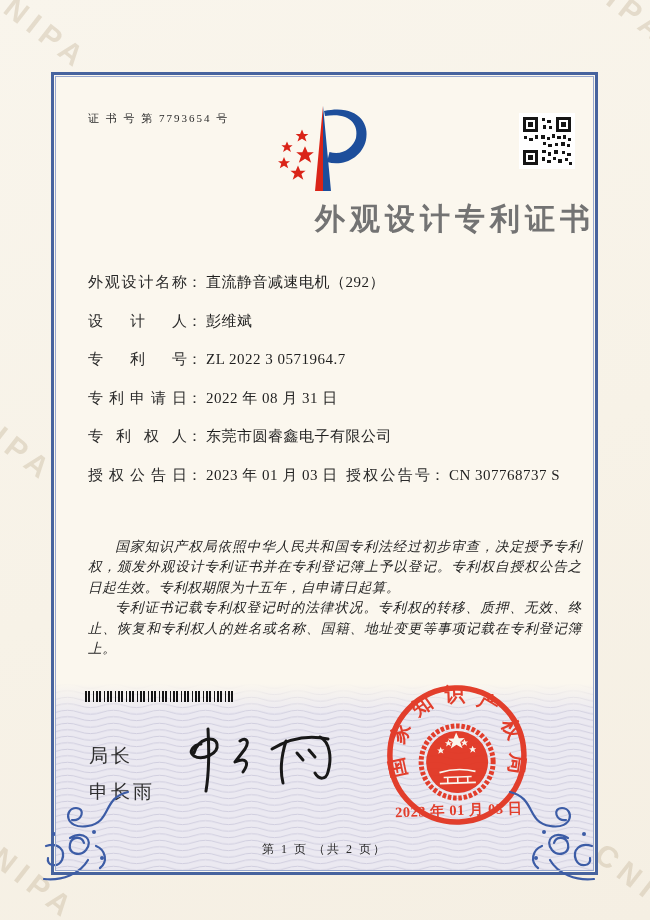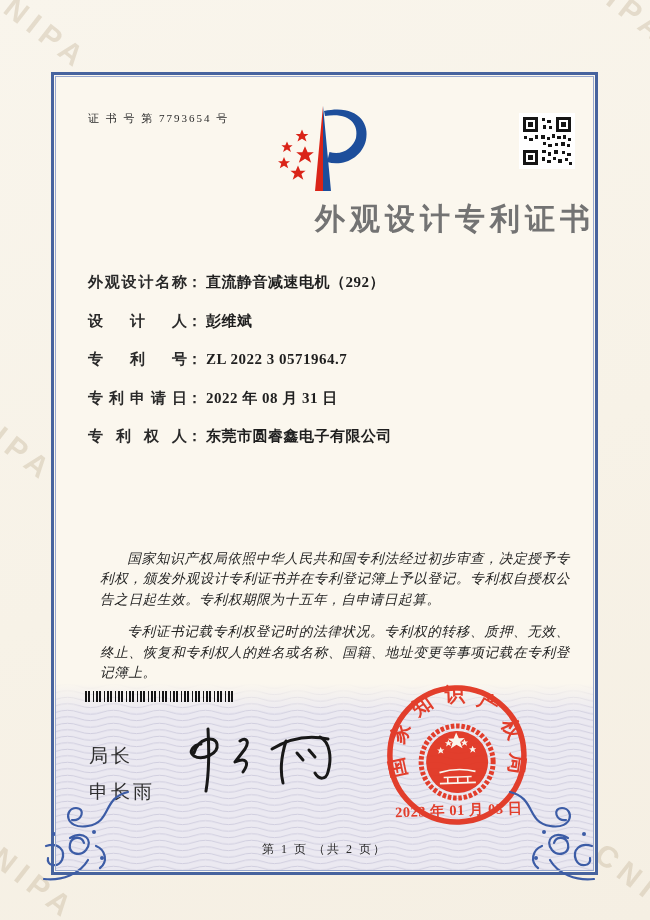--- a/index.html
+++ b/index.html
@@ -21,33 +21,33 @@
     border:3px solid #47639e;background:#fbf7ee;box-sizing:border-box;
   }
   .frame::after{content:"";position:absolute;inset:1px;border:1px solid #98a7cd;pointer-events:none;z-index:6;}
   .certno{position:absolute;left:34px;top:36px;font-size:11px;letter-spacing:2px;color:#2a2a2a;}
   .logo{position:absolute;left:220px;top:26px;width:100px;height:94px;}
   .title{
     position:absolute;left:0;top:124px;width:100%;text-align:right;
     font-size:30px;font-weight:bold;letter-spacing:5px;color:#737373;
   }
   .qr{position:absolute;left:465px;top:38px;width:56px;height:56px;background:#fff;padding:0;}
-  .fields{position:absolute;left:34px;top:198px;width:490px;font-weight:bold;}
+  .fields{position:absolute;left:34px;top:198px;width:490px;}
   .frow{position:relative;height:38.6px;font-size:15px;white-space:nowrap;}
   .flabel{display:inline-block;width:99px;text-align:justify;text-align-last:justify;color:#2a2a2a;}
   .fcolon{display:inline-block;color:#2a2a2a;}
   .fvalue{color:#1f1f1f;letter-spacing:0.5px;margin-left:4px;}
   .pair2{position:absolute;left:258px;top:0;}
   .pair2 .flabel{width:84px;}
   .bodytext{
     position:absolute;left:34px;top:462px;width:494px;
     font-size:13.6px;line-height:20.4px;font-style:italic;color:#242424;
     letter-spacing:0.6px;text-align:justify;
   }
-  .bodytext p{margin:12px;text-indent:2em;}
+  .bodytext p{margin:0;text-indent:2em;}
   
   .sigpanel{position:absolute;left:2px;right:2px;bottom:2px;top:608px;z-index:1;}
   .sigpanel svg{position:absolute;inset:0;width:100%;height:100%;}
   .sigfade{position:absolute;left:0;right:0;top:0;height:30px;
     background:linear-gradient(180deg,#fbf7ee 0%,rgba(251,247,238,0) 100%);}
   .barcode{
     position:absolute;left:31px;top:616px;width:150px;height:11px;z-index:2;
     background:repeating-linear-gradient(90deg,#151515 0 2px,transparent 2px 3px,#151515 3px 5px,transparent 5px 8px,#151515 8px 9px,transparent 9px 11px);
   }
   .dtitle,.dname{
@@ -147,20 +147,26 @@
       </div>
       <div class="frow">
         <span class="flabel">专利号</span><span class="fcolon">：</span><span class="fvalue">ZL 2022 3 0571964.7</span>
       </div>
       <div class="frow">
         <span class="flabel">专利申请日</span><span class="fcolon">：</span><span class="fvalue">2022 年 08 月 31 日</span>
       </div>
       <div class="frow">
         <span class="flabel">专利权人</span><span class="fcolon">：</span><span class="fvalue">东莞市圆睿鑫电子有限公司</span>
       </div>
+      <div class="frow">
+        <span class="flabel">授权公告日</span><span class="fcolon">：</span><span class="fvalue">2023 年 01 月 03 日</span>
+        <span class="pair2">
+          <span class="flabel">授权公告号</span><span class="fcolon">：</span><span class="fvalue">CN 307768737 S</span>
+        </span>
+      </div>
     </div>
 
     <div class="bodytext">
       <p>国家知识产权局依照中华人民共和国专利法经过初步审查，决定授予专利权，颁发外观设计专利证书并在专利登记簿上予以登记。专利权自授权公告之日起生效。专利权期限为十五年，自申请日起算。</p>
       <p>专利证书记载专利权登记时的法律状况。专利权的转移、质押、无效、终止、恢复和专利权人的姓名或名称、国籍、地址变更等事项记载在专利登记簿上。</p>
     </div>
 
     <div class="sigpanel">
       <svg preserveAspectRatio="none">
         <defs>

